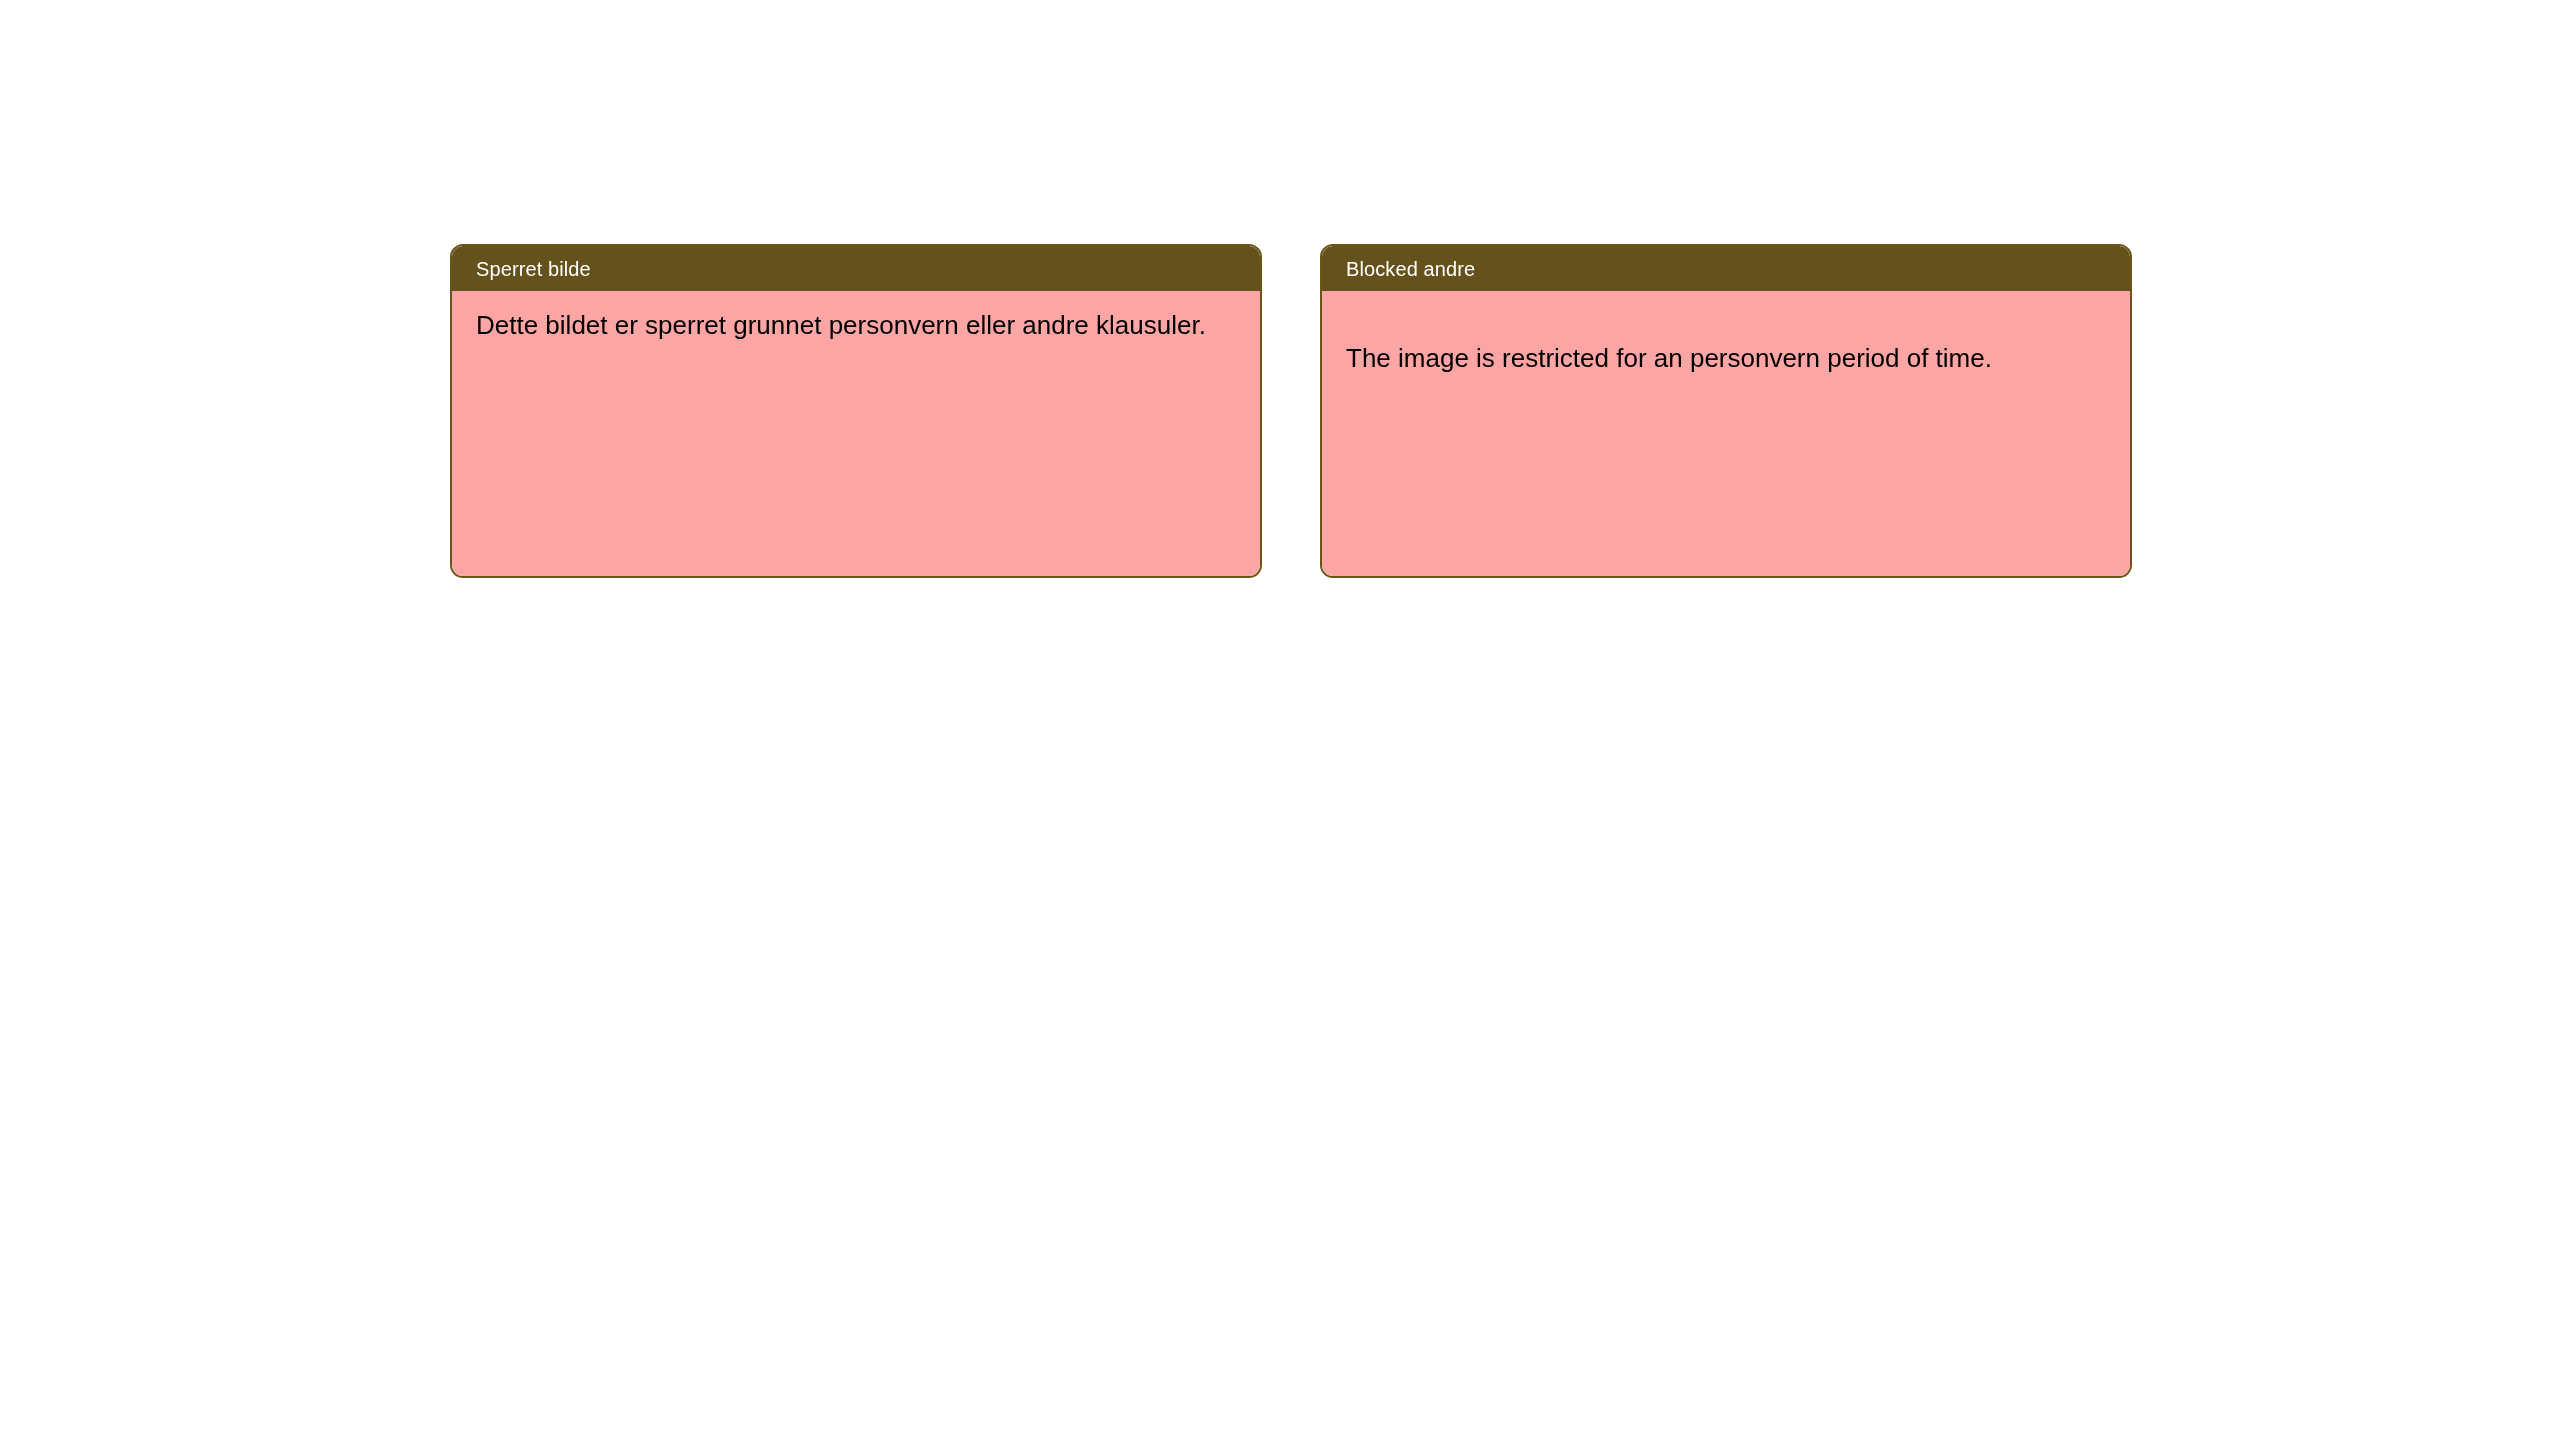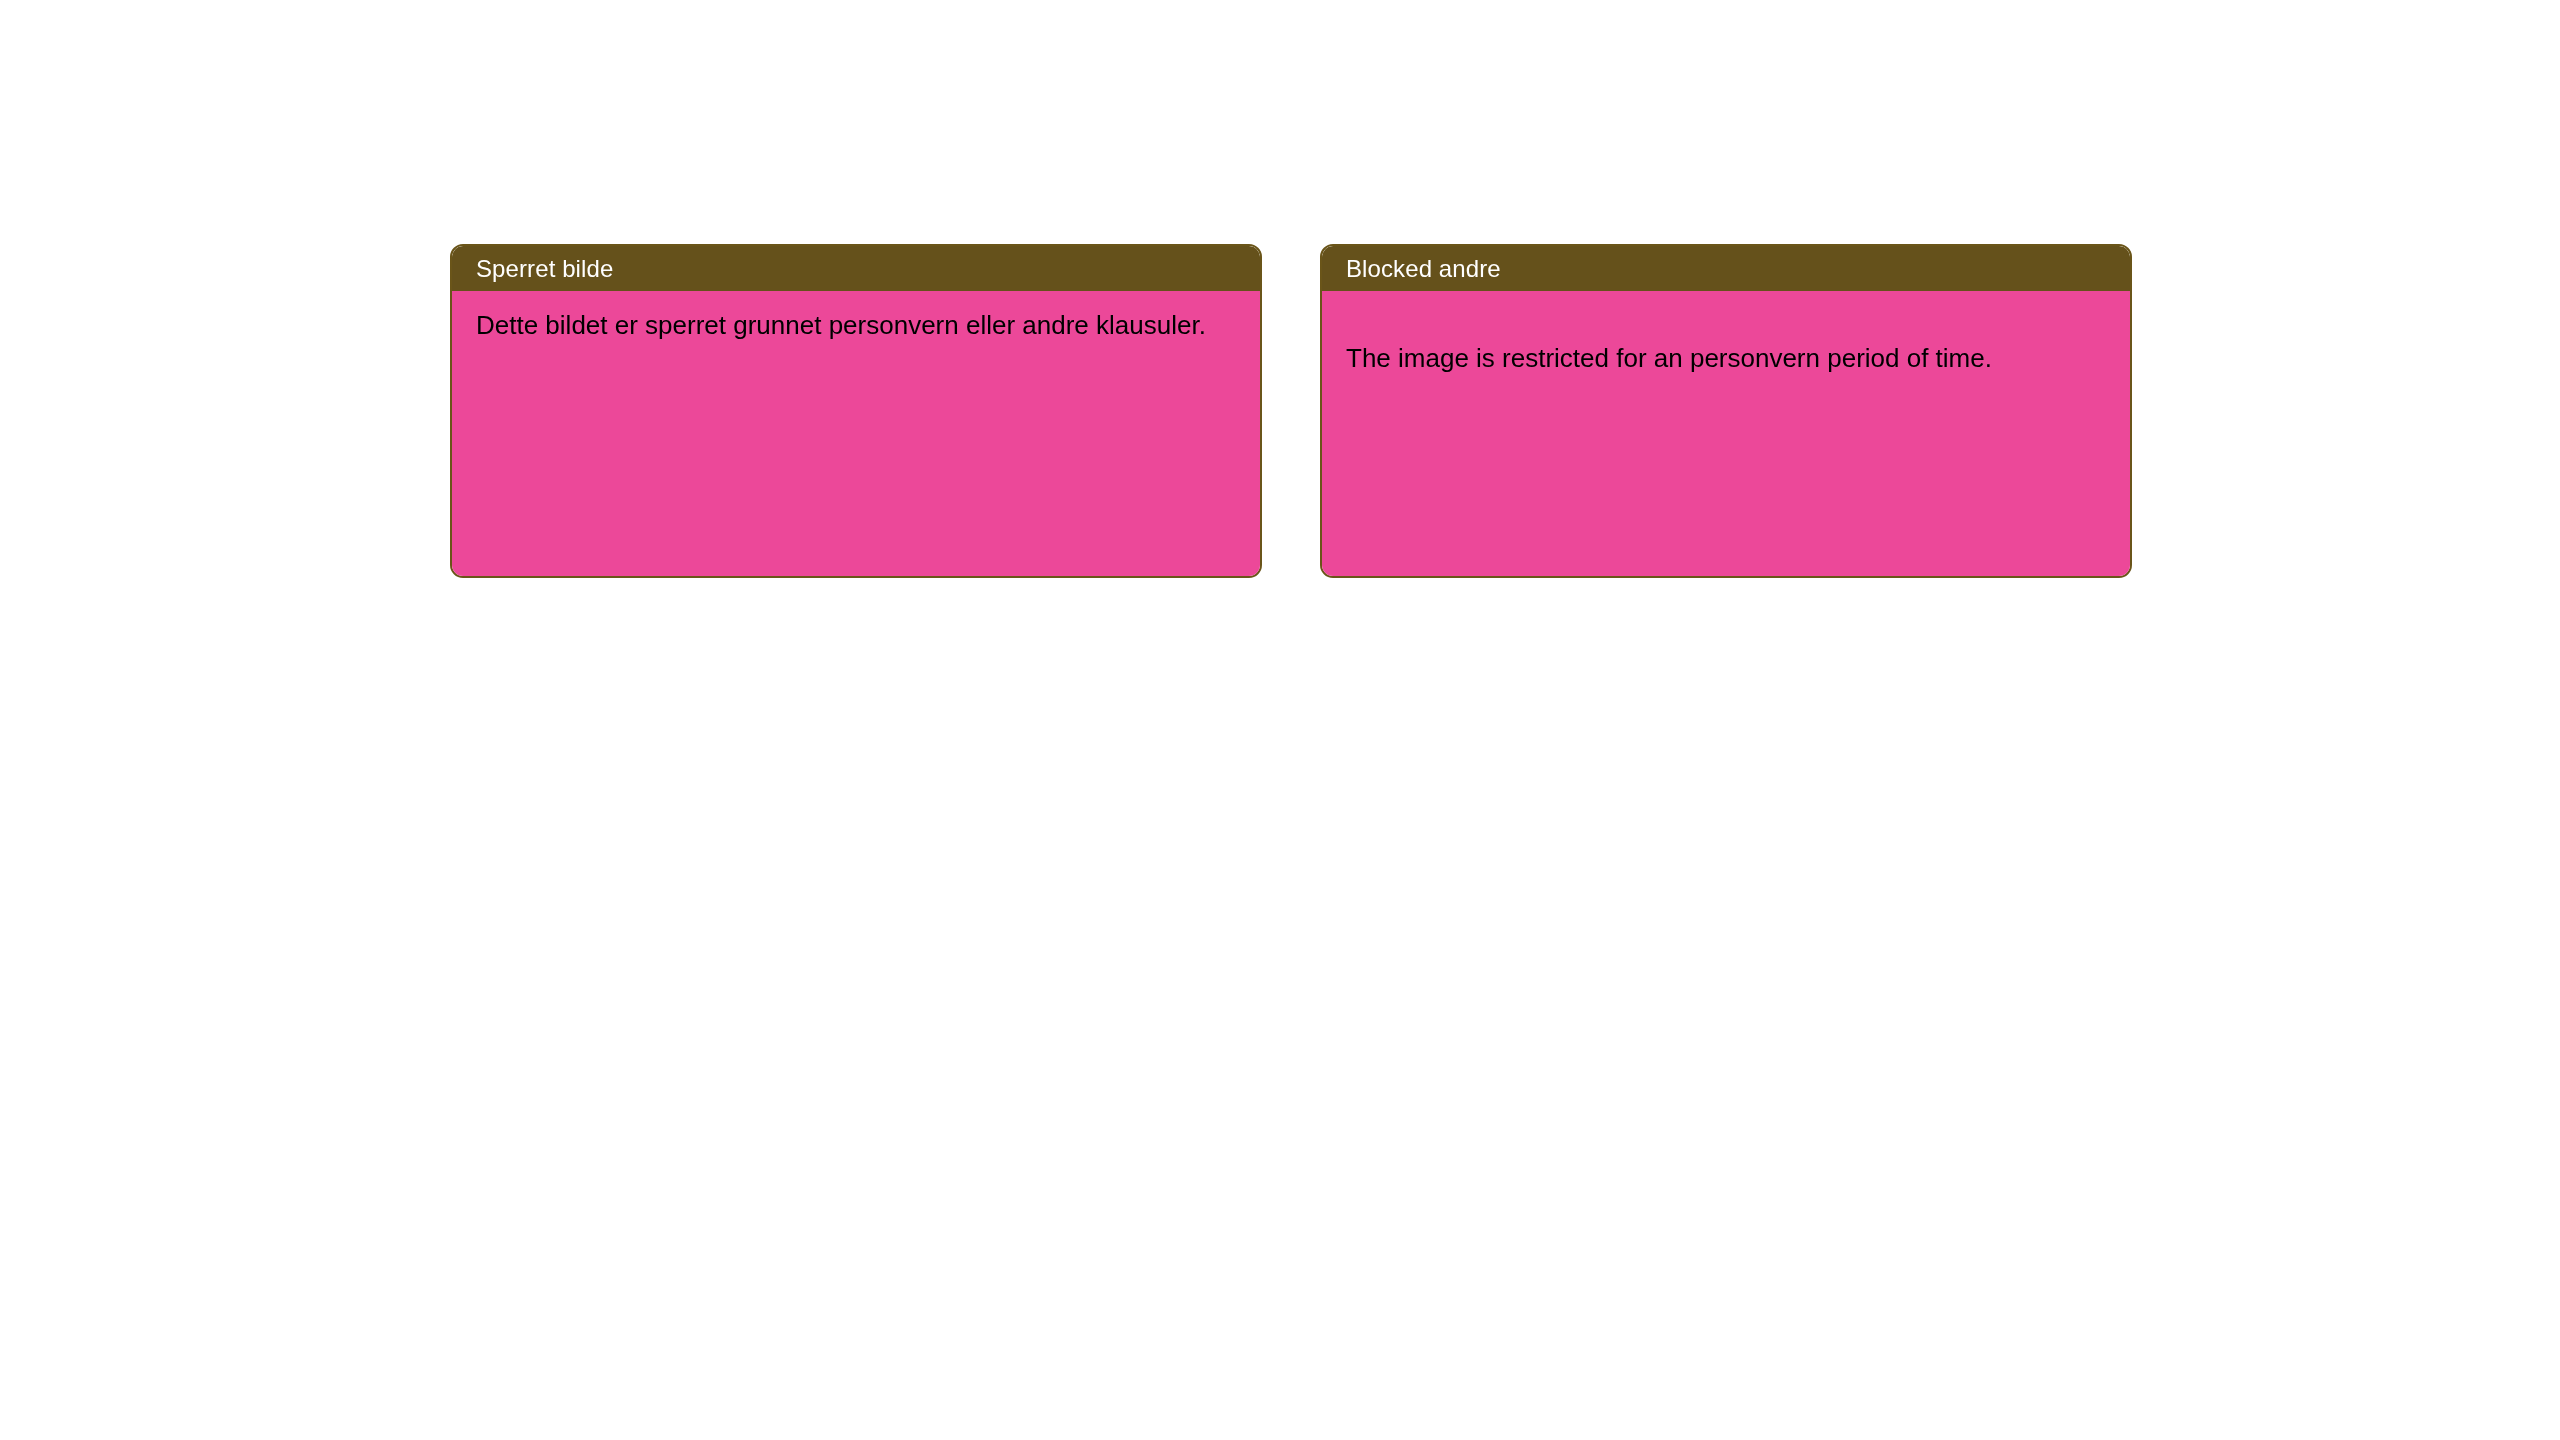--- a/index.html
+++ b/index.html
@@ -57,30 +57,30 @@
     border-top-left-radius: 11px;
     border-top-right-radius: 11px;
     display: flex;
     align-items: center;
     padding: 0 0 0 24px;
     box-sizing: border-box;
   }
 
   .card-title {
     color: #ffffff;
-    font-size: 24px;
+    font-size: 20px;
     line-height: 34px;
     font-weight: 400;
     letter-spacing: 0.1px;
     white-space: nowrap;
   }
 
   .card-body {
     flex: 1 1 auto;
-    background: #ec4899;
+    background: #fca5a5;
     padding: 18px 40px 0 24px;
     box-sizing: border-box;
   }
 
   .card-paragraph {
     color: #000000;
     font-size: 26px;
     line-height: 33px;
     font-weight: 400;
     margin: 0;

